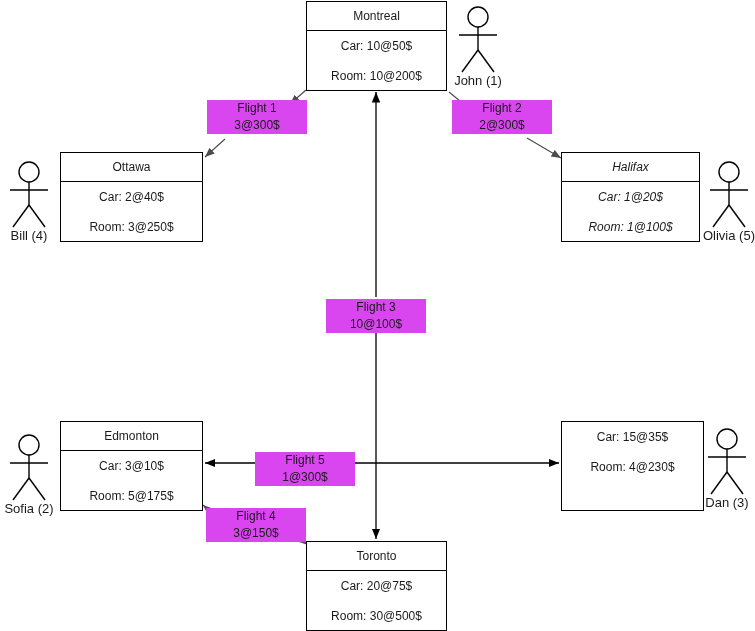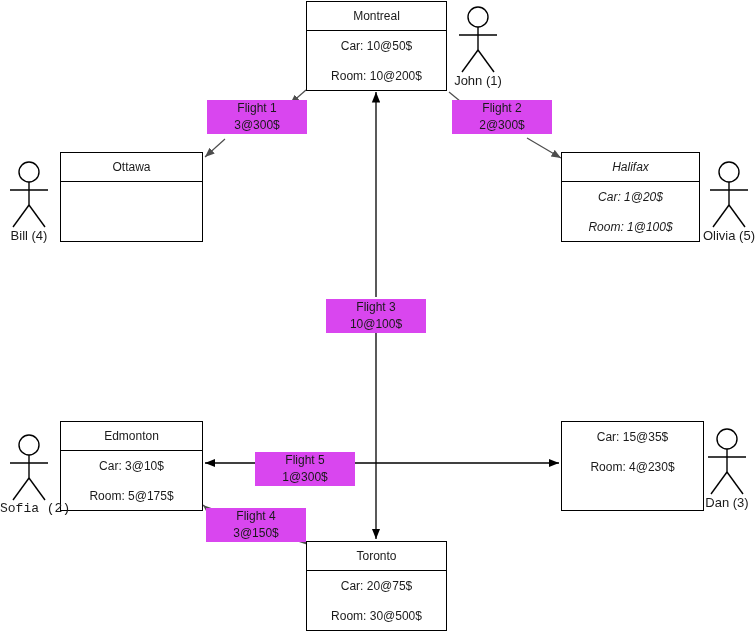--- a/index.html
+++ b/index.html
@@ -132,20 +132,24 @@
   <div class="node" style="left:306px; top:1px; width:141px; height:90px;">
     <div class="node-title">Montreal</div>
     <div class="node-body">
       <div class="node-attr">Car: 10@50$</div>
       <div class="node-attr">Room: 10@200$</div>
     </div>
   </div>
 
   <div class="node" style="left:60px; top:152px; width:143px; height:90px;">
     <div class="node-title">Ottawa</div>
+    <div class="node-body">
+      <div class="node-attr">Car: 2@40$</div>
+      <div class="node-attr">Room: 3@250$</div>
+    </div>
   </div>
 
   <div class="node" style="left:561px; top:152px; width:139px; height:90px;font-style:italic;">
     <div class="node-title">Halifax</div>
     <div class="node-body">
       <div class="node-attr">Car: 1@20$</div>
       <div class="node-attr">Room: 1@100$</div>
     </div>
   </div>
 
@@ -198,21 +202,21 @@
     <svg width="58" height="68" viewBox="0 0 58 68">
       <circle cx="29" cy="12" r="10" fill="none" stroke="#000000" stroke-width="1.4"></circle>
       <line x1="29" y1="22" x2="29" y2="45" stroke="#000000" stroke-width="1.4"></line>
       <line x1="10" y1="30" x2="48" y2="30" stroke="#000000" stroke-width="1.4"></line>
       <line x1="29" y1="45" x2="13" y2="67" stroke="#000000" stroke-width="1.4"></line>
       <line x1="29" y1="45" x2="45" y2="67" stroke="#000000" stroke-width="1.4"></line>
     </svg>
     <div class="actor-label">Olivia (5)</div>
   </div>
 
-  <div class="actor" style="left:0px; top:433px;font-family:Liberation Mono, monospace;">
+  <div class="actor" style="left:0px; top:433px;">
     <svg width="58" height="68" viewBox="0 0 58 68">
       <circle cx="29" cy="12" r="10" fill="none" stroke="#000000" stroke-width="1.4"></circle>
       <line x1="29" y1="22" x2="29" y2="45" stroke="#000000" stroke-width="1.4"></line>
       <line x1="10" y1="30" x2="48" y2="30" stroke="#000000" stroke-width="1.4"></line>
       <line x1="29" y1="45" x2="13" y2="67" stroke="#000000" stroke-width="1.4"></line>
       <line x1="29" y1="45" x2="45" y2="67" stroke="#000000" stroke-width="1.4"></line>
     </svg>
     <div class="actor-label">Sofia (2)</div>
   </div>
 

